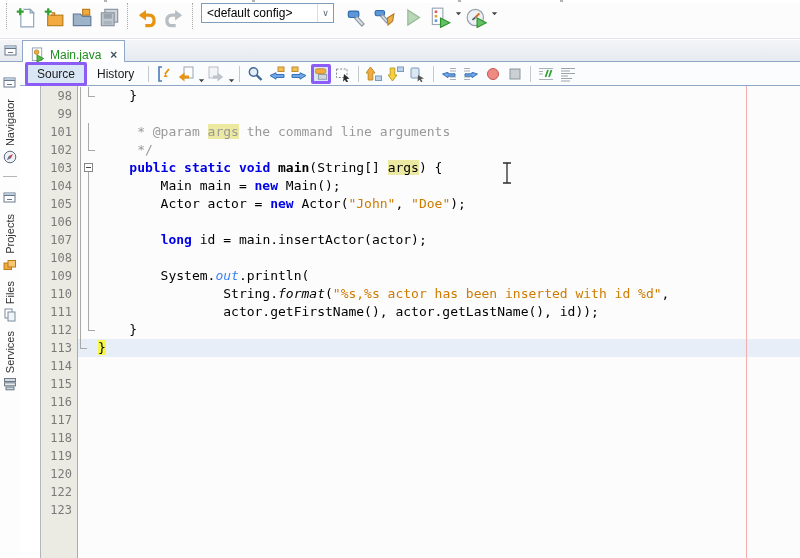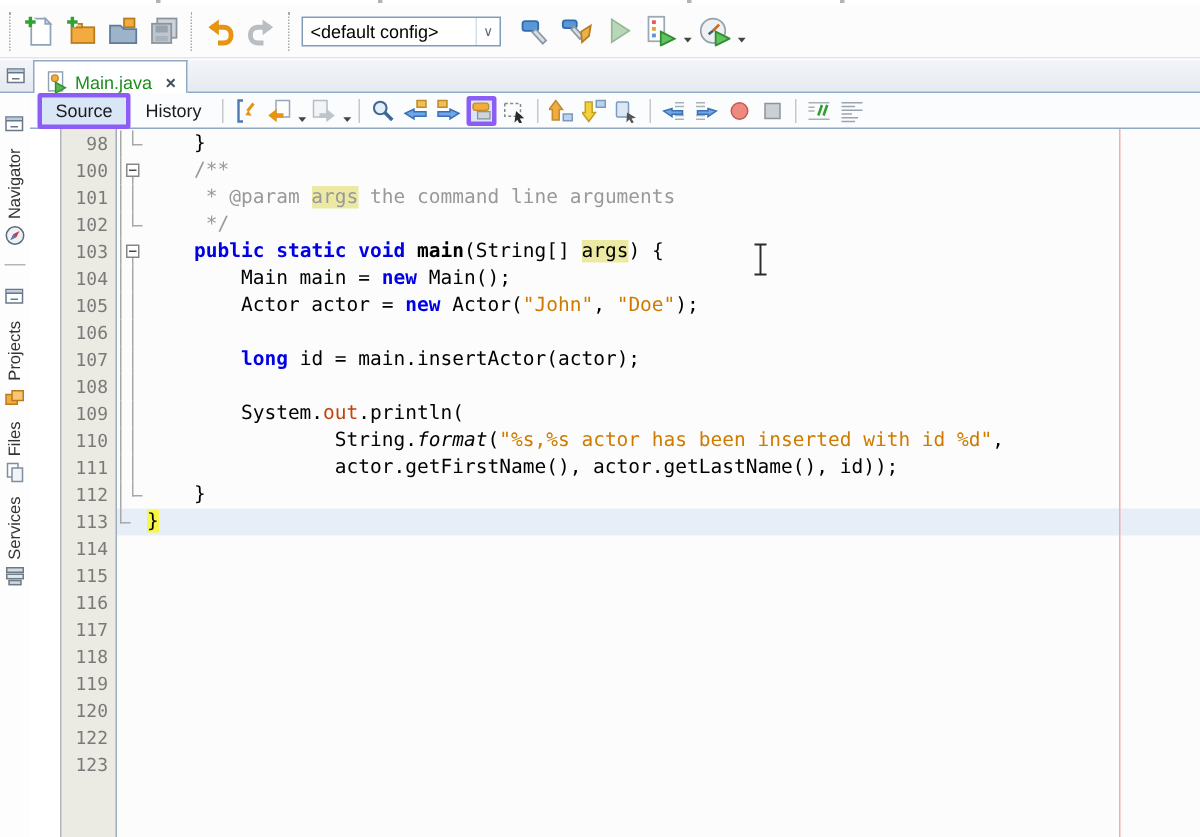--- a/index.html
+++ b/index.html
@@ -5,21 +5,21 @@
   * { margin:0; padding:0; box-sizing:border-box; }
   html,body { width:800px; height:558px; }
   body { position:relative; overflow:hidden; background:#fff; font-family:"Liberation Sans",sans-serif; }
 
   
   #top-sliver { position:absolute; left:0; top:0; width:800px; height:3px; background:#fff; }
   #top-sliver i { position:absolute; top:0; width:3px; height:2px; background:#8a8a8a; opacity:.65; }
 
   
   #main-toolbar { position:absolute; left:0; top:3px; width:800px; height:36px; background:#fcfcfc;
-    border-bottom:1px solid #e3e6ea; display:flex; align-items:center; padding-left:2px; }
+    border-bottom:1px solid #e3e6ea; display:flex; align-items:flex-start; padding-left:2px; }
   .tsep { width:1px; height:26px; border-left:1px dotted #a9a9a9; margin:0 4px; }
   .icbtn { width:28px; height:28px; display:flex; align-items:center; justify-content:center; flex:none; }
   .icbtn svg { width:21px; height:21px; }
   .caret { width:7px; height:7px; margin-left:1px; flex:none; }
   .combo { height:20px; min-width:133px; border:1px solid #7f9db9; background:#fff; display:flex;
     align-items:center; font-size:12px; color:#000; margin:0 8px 0 4px; }
   .combo .cval { flex:1; padding:0 5px; white-space:nowrap; }
   .combo .carrow { width:16px; height:18px; display:flex; align-items:center; justify-content:center;
     border-left:1px solid #d6dee8; color:#5a6a7a; font-size:9px; }
 
@@ -69,21 +69,21 @@
   .fi-cv { position:absolute; left:10px; top:0; height:10px; width:1px; background:#a8a8a8; }
   .fi-ch { position:absolute; left:10px; top:9px; width:7px; height:1px; background:#a8a8a8; }
   .fi-box { position:absolute; left:6px; top:4px; width:9px; height:9px; background:#fff; border:1px solid #868686; }
   .fi-box::after { content:""; position:absolute; left:1px; right:1px; top:3px; height:1px; background:#4a4a4a; }
   .fi-below { position:absolute; left:10px; top:13px; bottom:0; width:1px; background:#a8a8a8; }
   .codeline { font:13px/18px "DejaVu Sans Mono",monospace; white-space:pre; color:#000; z-index:2; position:relative; }
   .p   { color:#000; }
   .kw  { color:#0000e6; font-weight:bold; }
   .com { color:#999999; }
   .str { color:#ce7b00; }
-  .fld { color:#c2410c; }
+  .fld { color:#3b82f6; font-style:italic; }
   .sm  { font-style:italic; }
   .decl{ font-weight:bold; }
   .occ { background:#ece9a3; }
   .brace { background:#f7f74a; }
 
   #mouse-cursor { position:absolute; left:501px; top:162px; width:12px; height:22px; z-index:9; }
 </style>
 </head>
 <body>
 
@@ -373,27 +373,25 @@
       <div class="row">
         <span class="ln">98</span>
         <span class="fold">
           <i class="fo-line"></i>
           <i class="fi-cv"></i>
           <i class="fi-ch"></i>
         </span>
         <pre class="codeline"><span class="p">    }</span></pre>
       </div>
       <div class="row">
-        <span class="ln">100</span>
-        <span class="fold">
-          <i class="fo-line"></i>
-          <i class="fi-box"></i>
-          <i class="fi-below"></i>
-        </span>
-        <pre class="codeline"><span class="com">    /**</span></pre>
+        <span class="ln">99</span>
+        <span class="fold">
+          <i class="fo-line"></i>
+        </span>
+        <pre class="codeline"></pre>
       </div>
       <div class="row">
         <span class="ln">101</span>
         <span class="fold">
           <i class="fo-line"></i>
           <i class="fi-line"></i>
         </span>
         <pre class="codeline"><span class="com">     * @param </span><span class="com occ">args</span><span class="com"> the command line arguments</span></pre>
       </div>
       <div class="row">

